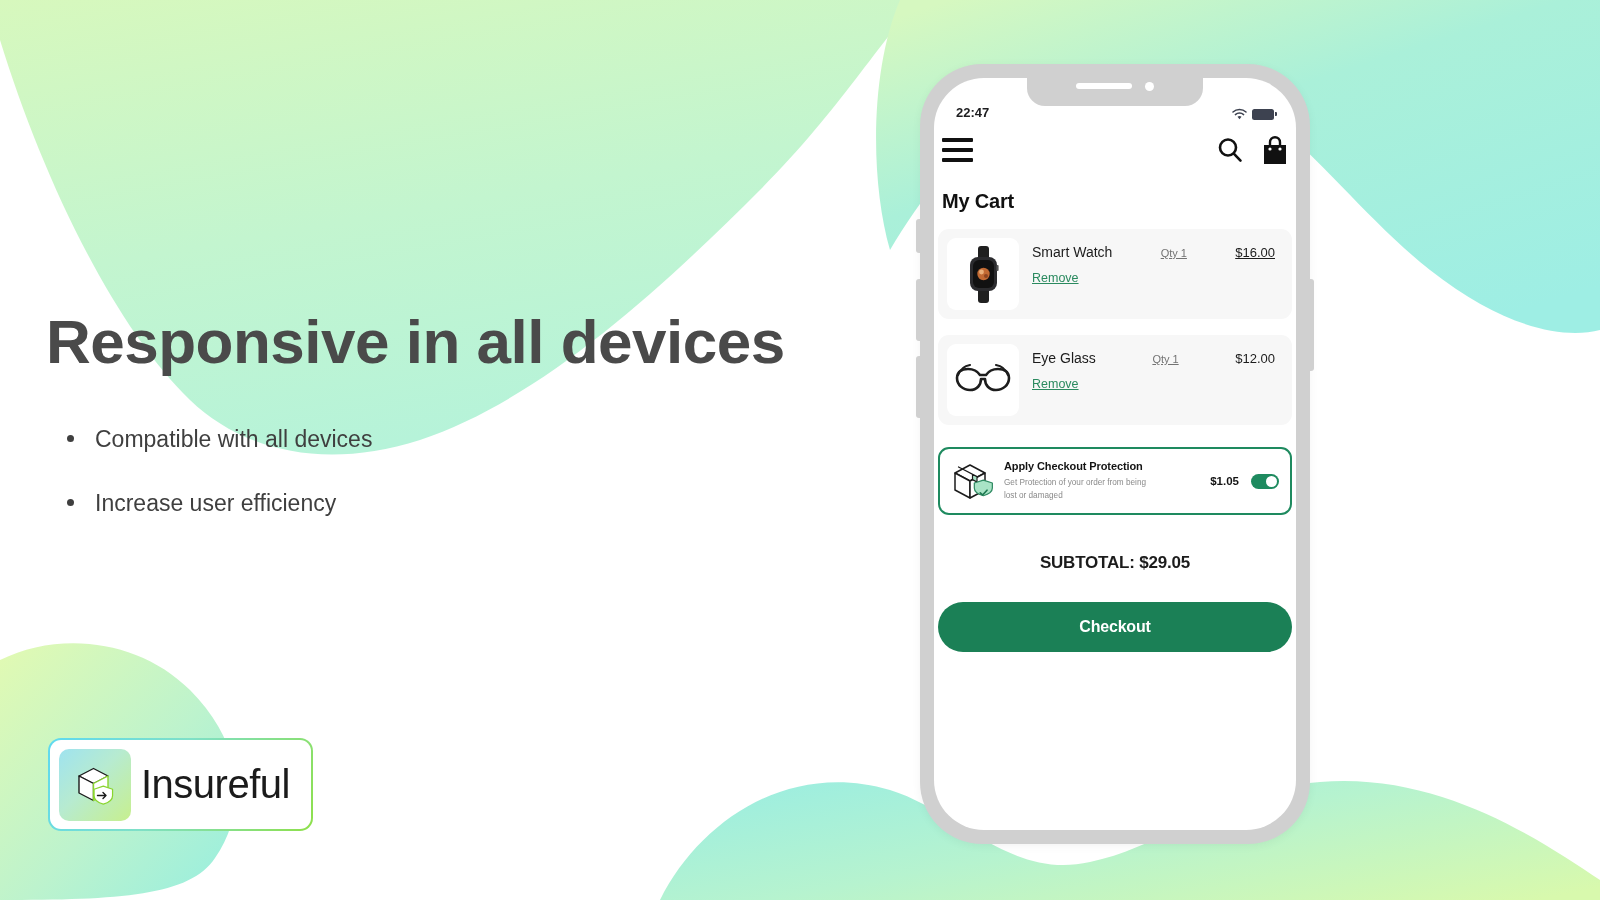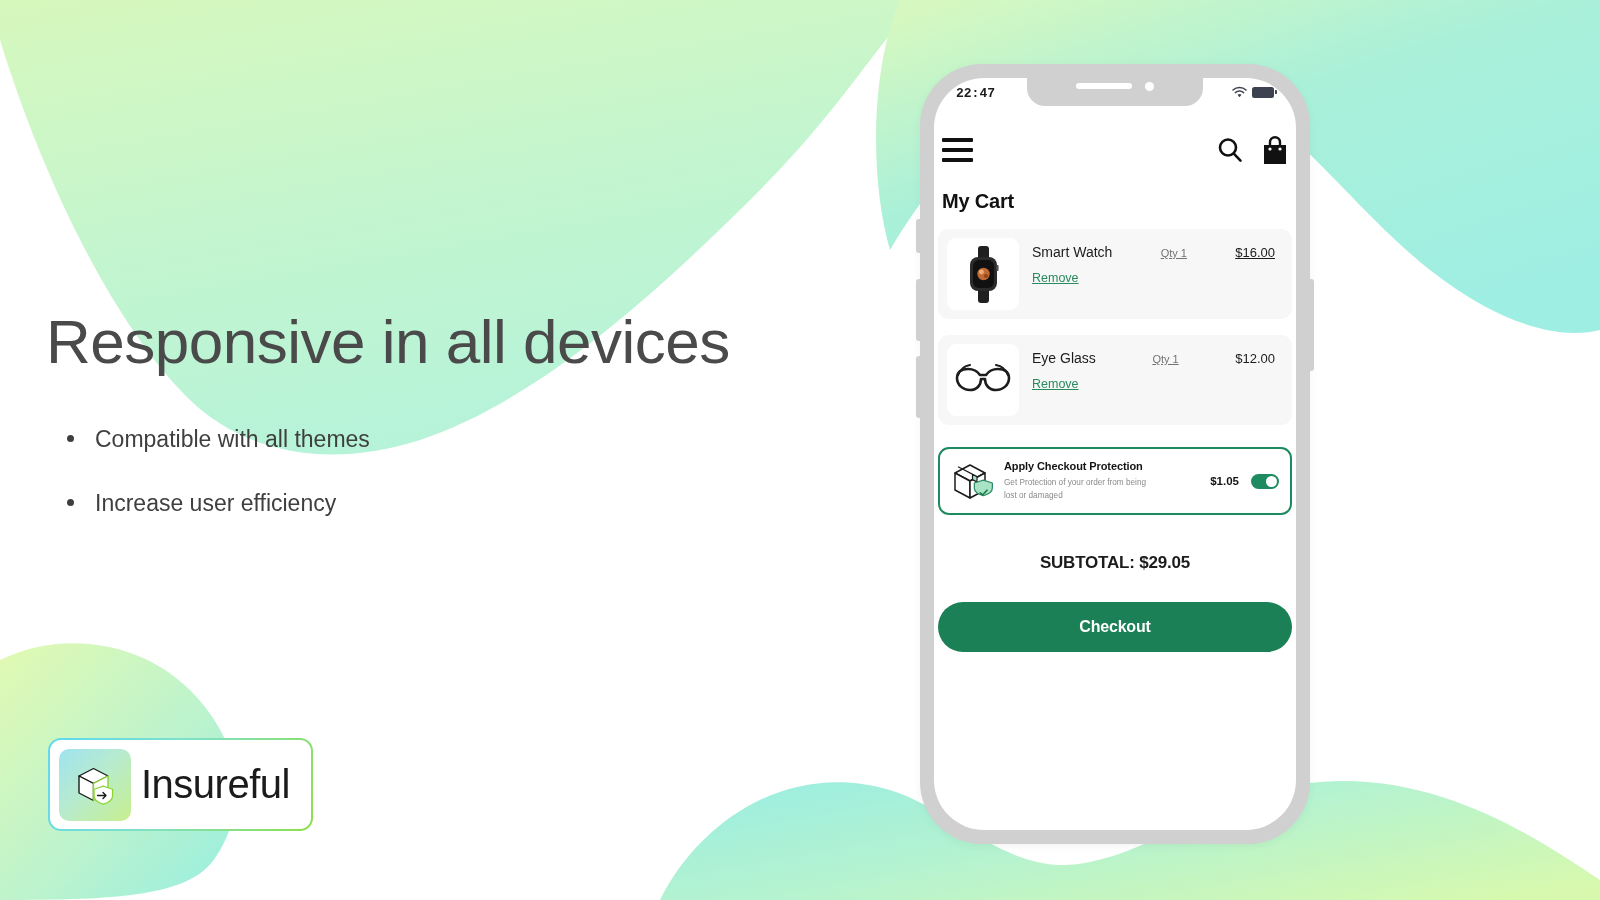--- a/index.html
+++ b/index.html
@@ -20,21 +20,21 @@
     position:absolute;
     left:46px; top:0; width:840px; height:900px;
     z-index:3;
   }
   .headline {
     position:absolute;
     left:0; top:308px;
     width:820px;
     font-size:62px;
     line-height:1.1;
-    font-weight:400;
+    font-weight:700;
     letter-spacing:-0.5px;
     color:#4a4a4a;
     font-family:"Liberation Sans", sans-serif;
   }
   .bullets {
     position:absolute;
     left:18px; top:425px;
     list-style:none;
   }
   .bullets li {
@@ -141,25 +141,24 @@
   }
   .notch .camera {
     width:9px; height:9px;
     border-radius:50%;
     background:#ffffff;
     margin-top:-1px;
   }
   .statusbar {
     position:absolute; top:0; left:0; right:0;
     height:42px;
-    display:flex; align-items:flex-start;
+    display:flex; align-items:flex-end;
     justify-content:space-between;
     padding:0 22px;
     z-index:3;
-    font-family:Liberation Mono, monospace;
   }
   .status-time {
     font-size:13px; font-weight:600; color:#1d1d1f;
     padding-top:8px;
   }
   .status-icons {
     display:flex; align-items:center; gap:5px;
     padding-top:8px;
   }
   .battery {
@@ -325,21 +324,21 @@
     <path d="M0,660 C60,630 140,640 190,690 C245,745 248,810 215,858 C190,896 120,900 0,900 Z" fill="url(#gBotLeft)"></path>
 
     <path d="M660,900 C700,820 790,760 890,790 C960,812 1010,880 1090,862 C1170,845 1220,790 1320,782 C1440,772 1540,840 1600,880 L1600,900 Z" fill="url(#gBotRight)"></path>
   </svg>
 </div>
 
 <div class="left-col">
   <h1 class="headline">Responsive in all devices</h1>
 
   <ul class="bullets">
-    <li>Compatible with all themes</li>
+    <li>Compatible with all devices</li>
     <li>Increase user efficiency</li>
   </ul>
 </div>
 
 <div class="logo-badge">
   <div class="logo-inner">
     <div class="logo-mark">
       <svg width="50" height="50" viewBox="0 0 50 50">
 
         <path d="M9,16 L23.5,8.5 L38,16 L23.5,23.5 Z" fill="#ffffff" stroke="#1b1b1b" stroke-width="1.4" stroke-linejoin="round"></path>

